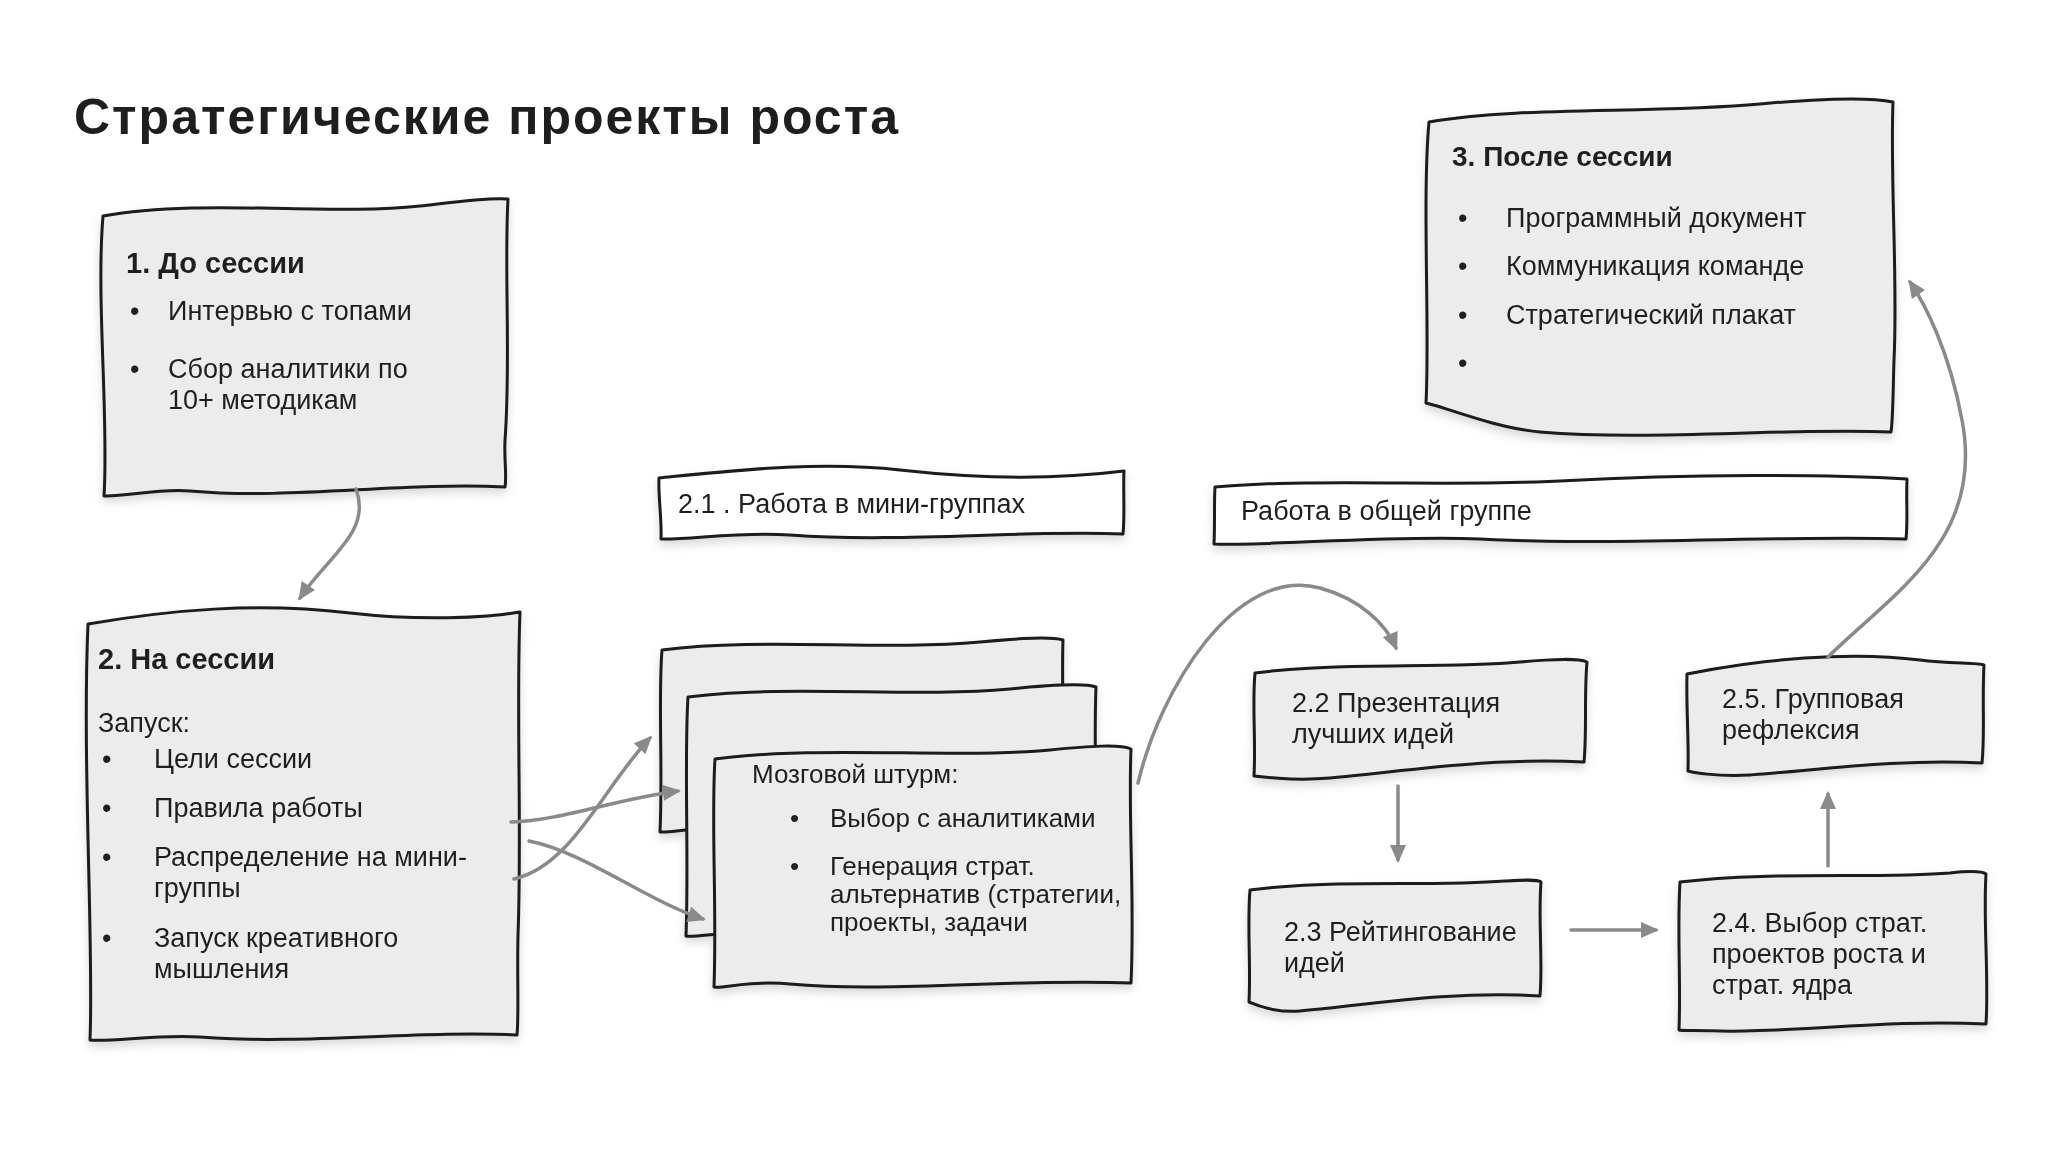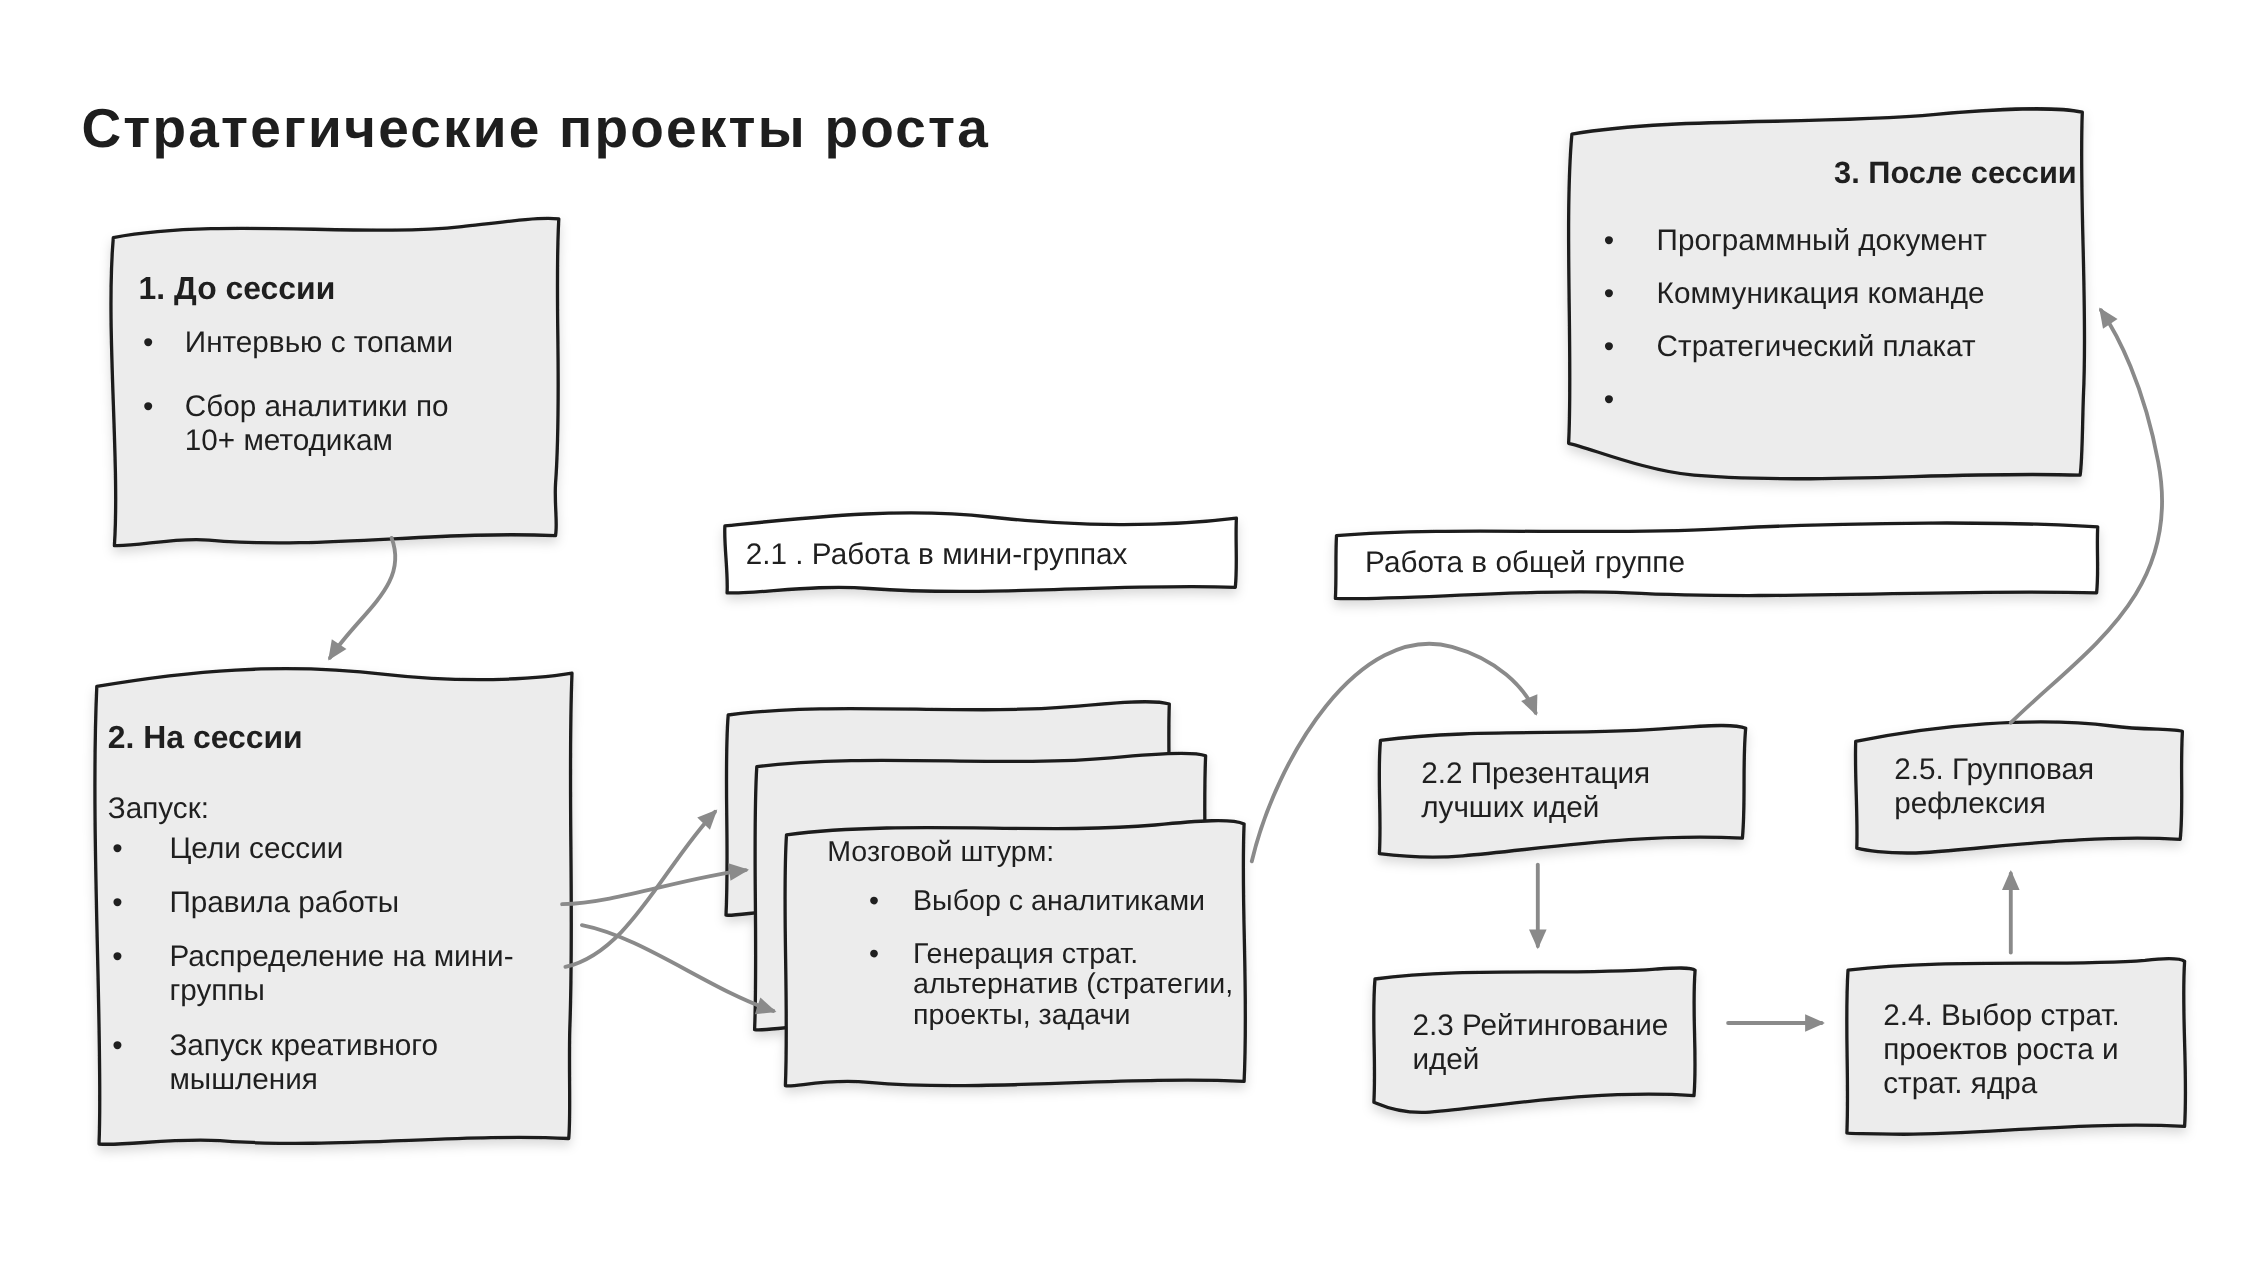--- a/index.html
+++ b/index.html
@@ -24,28 +24,28 @@
   .b-text{flex:1 1 auto;}
 
   
   .n1{left:126px;top:246px;width:330px;}
   .n1 .h{margin-bottom:16px;}
   .n1 .b-row{margin-bottom:26px;}
   .n1 .b-dot{width:42px;padding-left:4px;box-sizing:border-box;}
 
   
   .n2{left:98px;top:642px;width:400px;}
-  .n2 .h{margin-bottom:32px;margin-top:12px;}
+  .n2 .h{margin-bottom:32px;}
   .n2 .intro{margin-bottom:4px;}
   .n2 .b-row{margin-bottom:18px;}
   .n2 .b-dot{width:56px;padding-left:4px;box-sizing:border-box;}
 
   
   .n3{left:1452px;top:140px;width:436px;}
-  .n3 .h{font-size:28px;margin-bottom:30px;text-align:right;}
+  .n3 .h{font-size:28px;margin-bottom:30px;}
   .n3 .b-row{margin-bottom:17px;}
   .n3 .b-dot{width:54px;padding-left:6px;box-sizing:border-box;}
 
   
   .n4{left:752px;top:760px;width:382px;font-size:26px;line-height:1.08;}
   .n4 .intro{margin-bottom:16px;}
   .n4 .b-row{margin-bottom:20px;}
   .n4 .b-dot{width:78px;padding-left:38px;box-sizing:border-box;}
 
   .banner1{left:678px;top:489px;font-size:27px;white-space:nowrap;}

